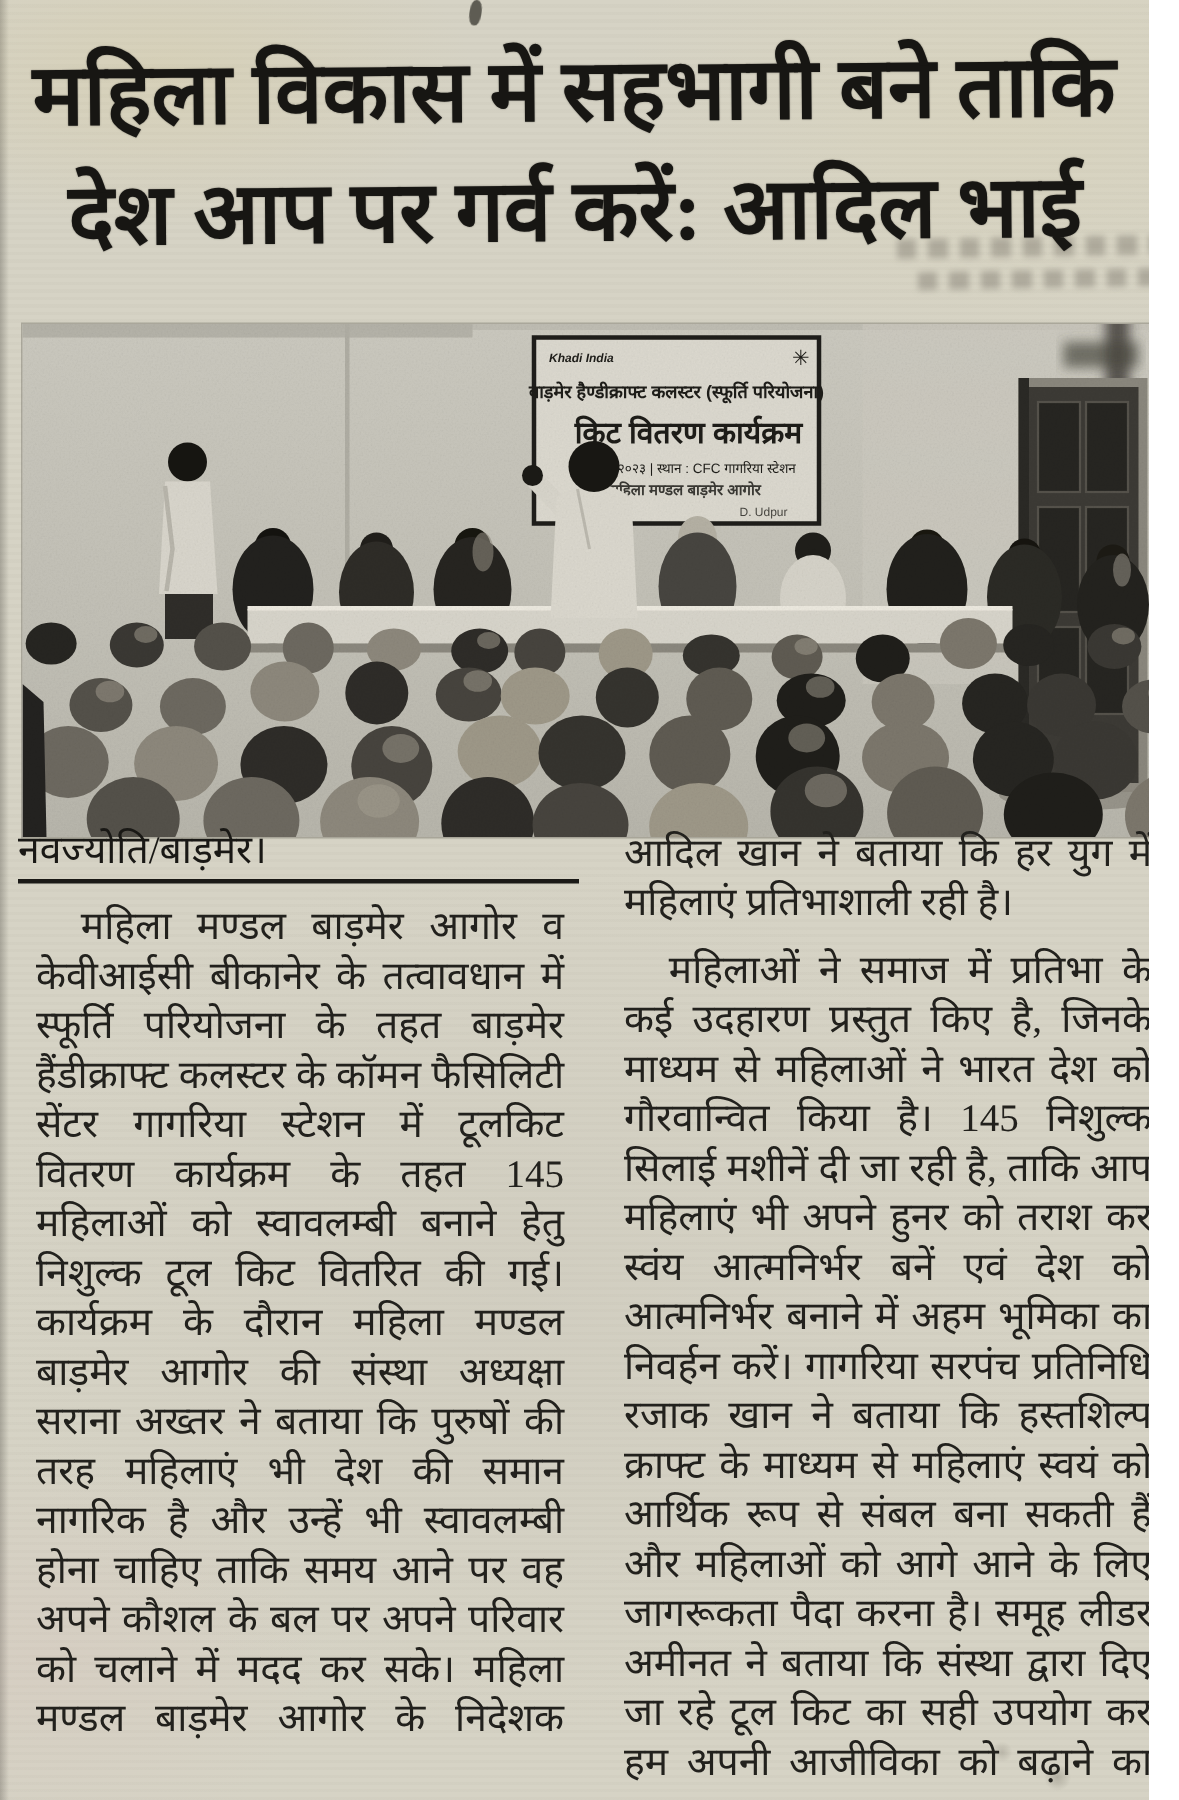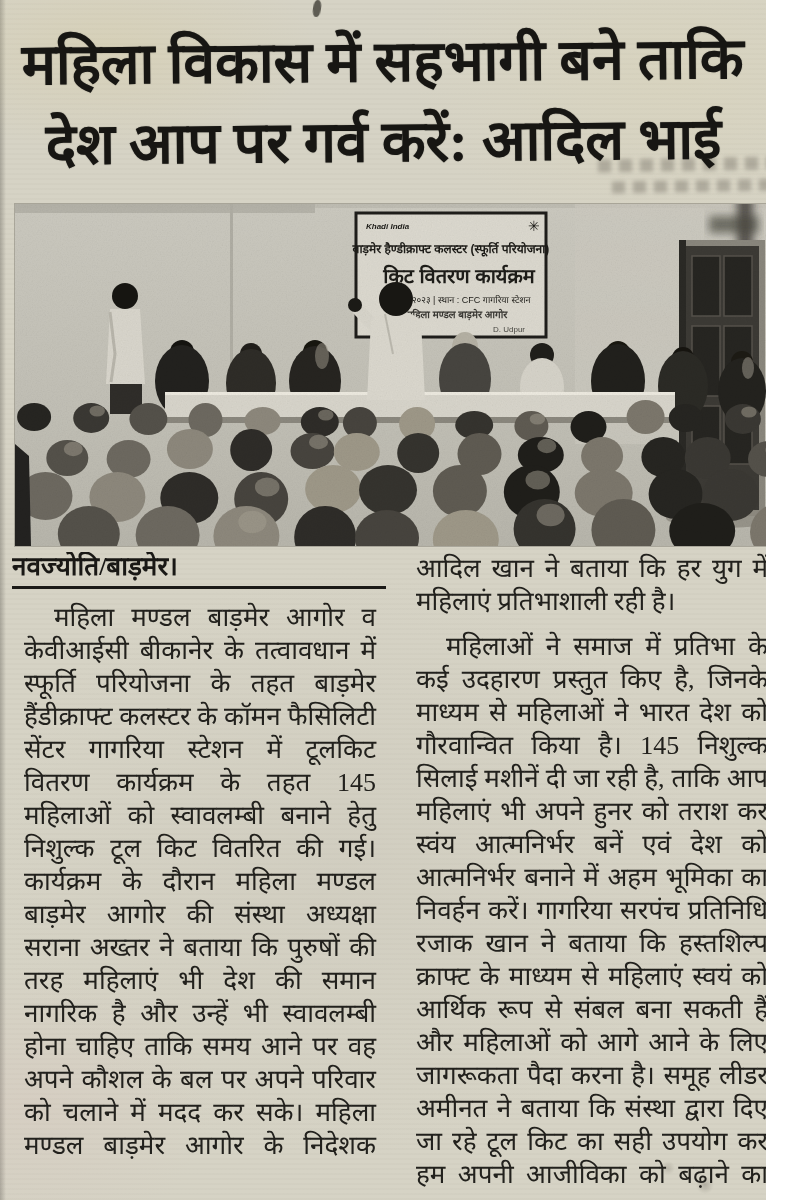--- a/index.html
+++ b/index.html
@@ -29,39 +29,39 @@
     margin:0;
     font-size:57px;
     line-height:80px;
     font-weight:700;
     letter-spacing:0px;
     color:#171613;
     text-shadow:0 0 1px rgba(23,22,19,.55);
   }
   .photo-figure{
     position:absolute;
-    left:15px;top:204px;
+    left:15px;top:216px;
     width:758px;height:342px;
     box-shadow:0 0 0 1px rgba(88,85,77,.35), inset 0 0 24px rgba(50,48,42,.25);
     background:#c6c4ba;
   }
   .photo-figure svg{display:block;}
   .article{
     position:absolute;
     left:12px;top:552px;
     width:768px;height:646px;
     column-count:2;
     column-gap:16px;
     column-fill:auto;
     overflow:hidden;
   }
   .byline{
     font-size:26px;
     line-height:30px;
-    font-weight:700;
+    font-weight:400;
     margin:0 0 4px 0;
     color:#191815;
   }
   .byline-rule{
     height:3px;
     background:#1b1a17;
     margin:0 2px 7px 0;
   }
   .article p{
     margin:12px;

